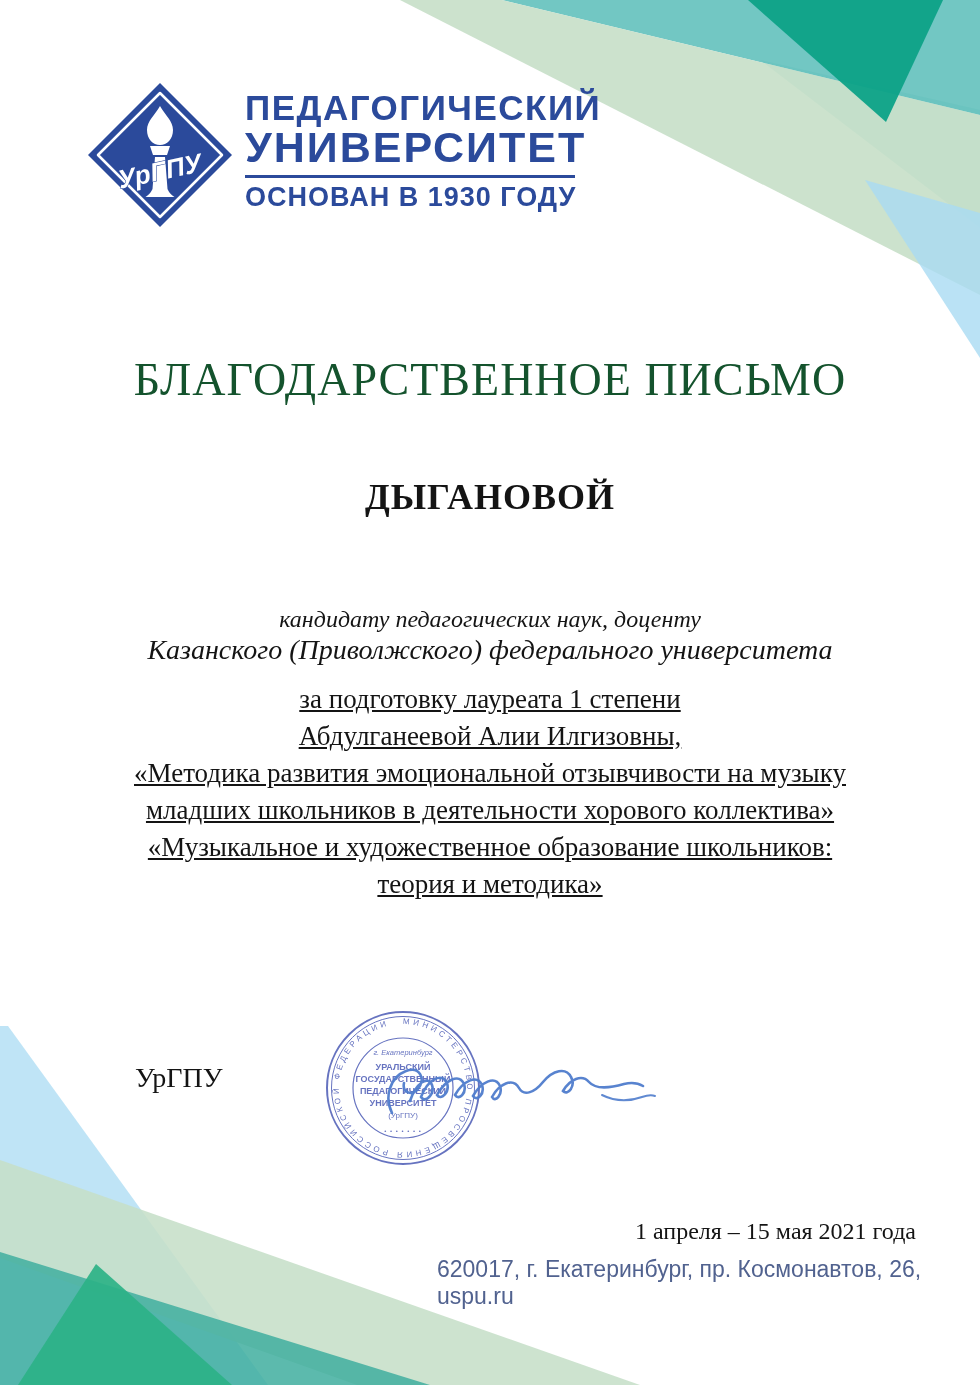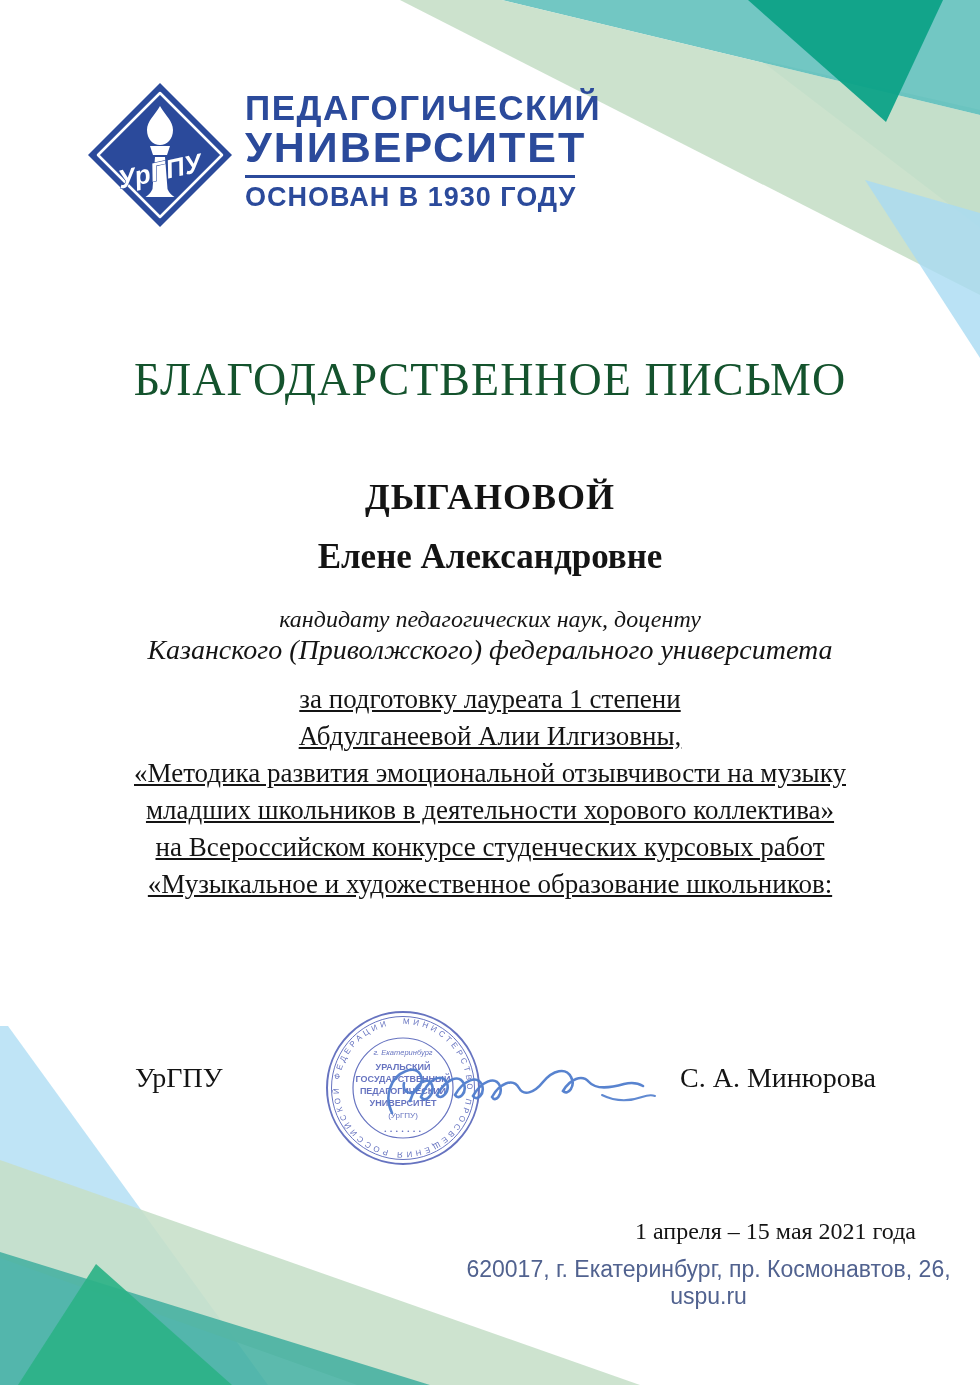--- a/index.html
+++ b/index.html
@@ -34,21 +34,21 @@
   .name{top:537px;font-size:35px;font-weight:bold;}
   .cred1{top:606px;font-size:24px;font-style:italic;}
   .cred2{top:634px;font-size:28px;font-style:italic;}
   .bodyline{font-size:27px;line-height:37px;text-decoration:underline;}
   .bodyblock{top:681px;}
   
   .rector{left:135px;top:1062px;font-size:28px;}
   .rector-name{left:680px;top:1062px;font-size:28px;}
   .date{right:64px;top:1218px;font-size:24px;margin-left:28px;}
   .address{left:437px;top:1256px;font-size:23px;color:#51628f;
-           font-family:"Liberation Sans",sans-serif;text-align:center;}
+           font-family:"Liberation Sans",sans-serif;}
   .stamp-svg{left:318px;top:1003px;width:170px;height:170px;opacity:.92;}
   .sig-svg{left:370px;top:1035px;width:290px;height:100px;}
 </style>
 </head>
 <body>
 
 <div class="page">
 
   <div class="shape tr-teal-base"></div>
   <div class="shape tr-teal-extra"></div>
@@ -71,31 +71,30 @@
 
   <div class="abs logo-text">
     <div class="lt2">ПЕДАГОГИЧЕСКИЙ</div>
     <div class="lt3">УНИВЕРСИТЕТ</div>
     <div class="lt-rule"></div>
     <div class="lt4">ОСНОВАН В 1930 ГОДУ</div>
   </div>
 
   <div class="abs ctr title">БЛАГОДАРСТВЕННОЕ ПИСЬМО</div>
   <div class="abs ctr surname">ДЫГАНОВОЙ</div>
-  <div class="abs ctr name">Елене Александровне</div>
   <div class="abs ctr cred1">кандидату педагогических наук, доценту</div>
   <div class="abs ctr cred2">Казанского (Приволжского) федерального университета</div>
 
   <div class="abs ctr bodyblock">
     <div class="bodyline">за подготовку лауреата 1 степени</div>
     <div class="bodyline">Абдулганеевой Алии Илгизовны,</div>
     <div class="bodyline">«Методика развития эмоциональной отзывчивости на музыку</div>
     <div class="bodyline">младших школьников в деятельности хорового коллектива»</div>
-    <div class="bodyline">на Всероссийском конкурсе студенческих курсовых работ</div>
     <div class="bodyline">«Музыкальное и художественное образование школьников:</div>
+    <div class="bodyline">теория и методика»</div>
   </div>
 
   <div class="abs rector">УрГПУ</div>
 
   <svg class="abs stamp-svg" viewBox="0 0 170 170">
     <g fill="none" stroke="#5a68bb">
       <circle cx="85" cy="85" r="76" stroke-width="2"></circle>
       <circle cx="85" cy="85" r="71.5" stroke-width="1"></circle>
       <circle cx="85" cy="85" r="50" stroke-width="1.2"></circle>
     </g>
@@ -122,18 +121,17 @@
              C58,44 72,37 77,48 C80,57 71,66 67,60
              C75,45 89,38 94,49 C97,58 89,66 85,60
              C93,46 107,39 112,50 C115,59 107,67 103,61
              C111,47 125,40 130,51 C133,60 125,68 122,62
              C129,49 143,42 149,53 C154,62 165,57 173,47
              C183,35 196,32 201,42 C206,51 198,61 193,56
              C200,44 212,39 219,47 C226,55 240,53 254,49 C262,47 268,48 273,51" fill="none" stroke="#4f7ccc" stroke-width="2.6" stroke-linecap="round" opacity=".95"></path>
     <path d="M232,60 C244,66 258,67 272,62 C278,60 282,60 285,61" fill="none" stroke="#4f7ccc" stroke-width="2" stroke-linecap="round" opacity=".9"></path>
   </svg>
 
-  <div class="abs rector-name">С. А. Минюрова</div>
 
   <div class="abs date">1 апреля – 15 мая 2021 года</div>
   <div class="abs address">620017, г. Екатеринбург, пр. Космонавтов, 26, uspu.ru</div>
 
 </div>
 
 </body></html>

